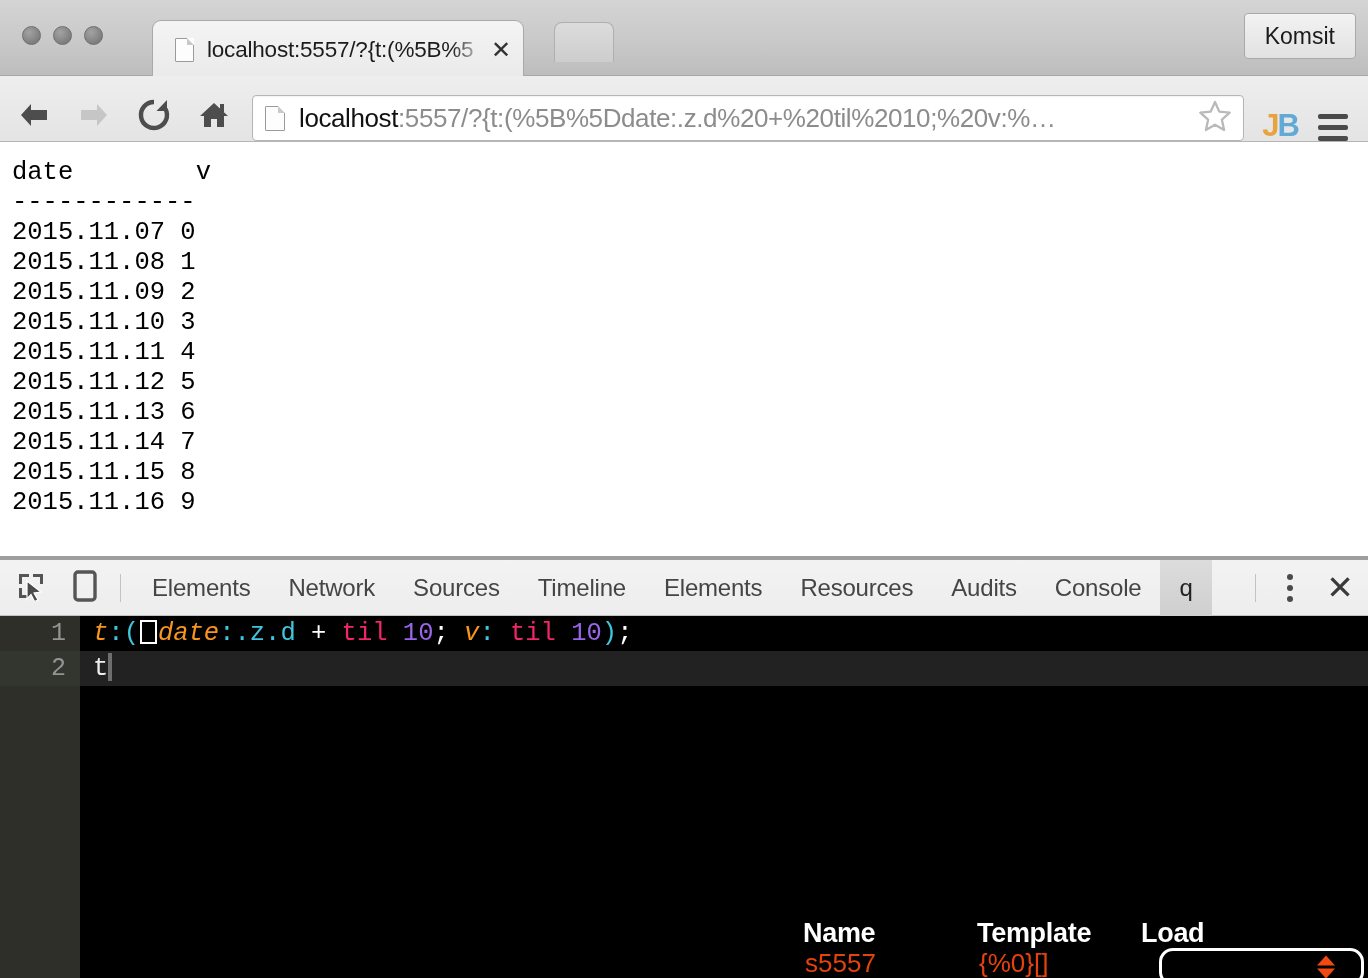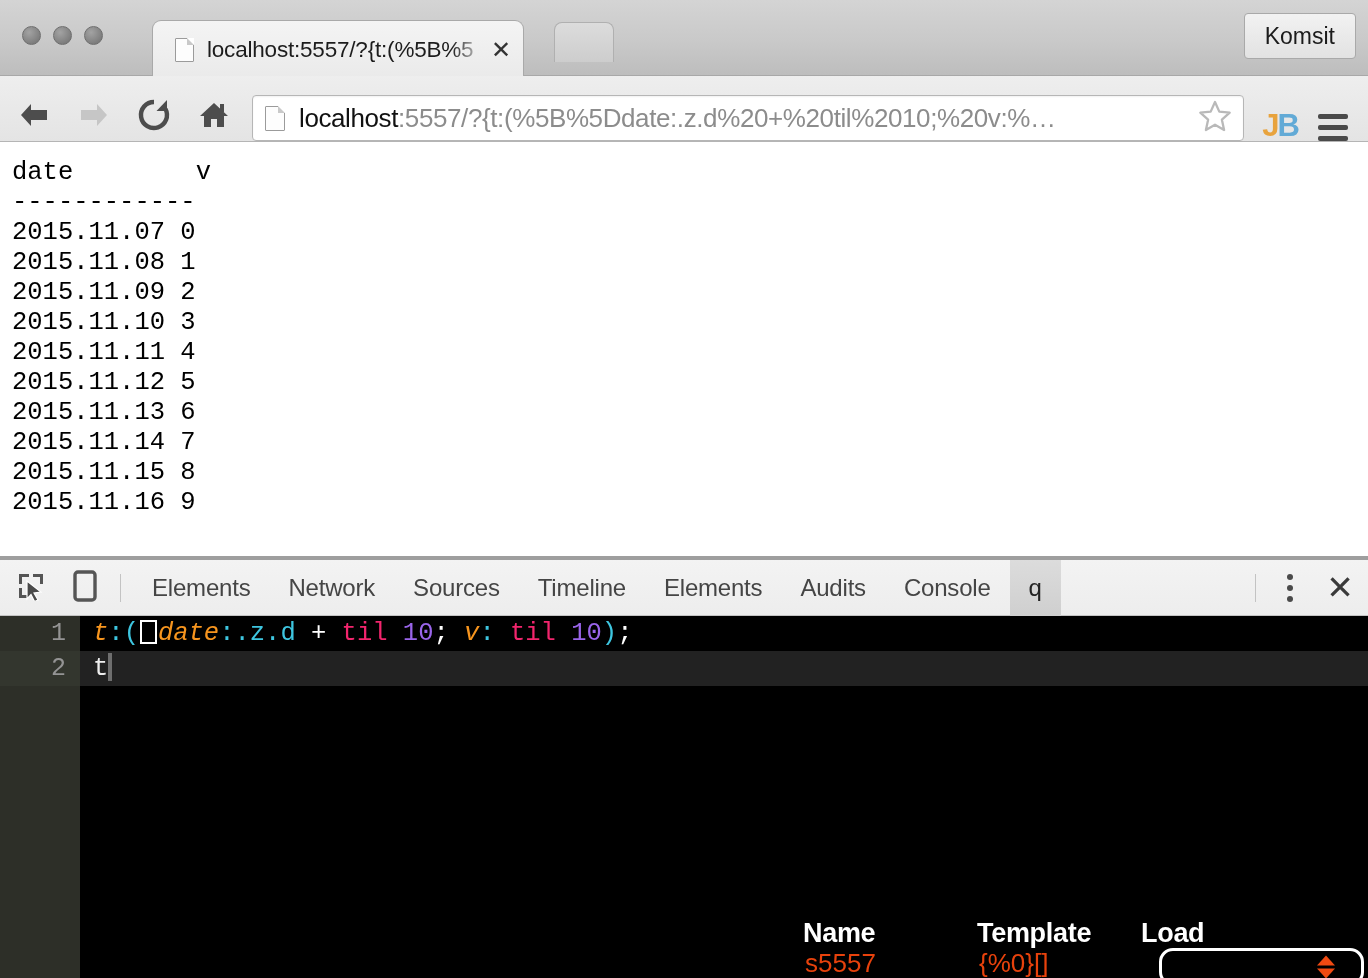--- a/index.html
+++ b/index.html
@@ -373,20 +373,23 @@
       <div class="dt-tab">
           <span>Sources</span>
         </div>
       <div class="dt-tab">
           <span>Timeline</span>
         </div>
       <div class="dt-tab">
           <span>Elements</span>
         </div>
       <div class="dt-tab">
+          <span>Resources</span>
+        </div>
+      <div class="dt-tab">
           <span>Audits</span>
         </div>
       <div class="dt-tab">
           <span>Console</span>
         </div>
       <div class="dt-tab active">
           <span>q</span>
         </div>
     </div>
 

